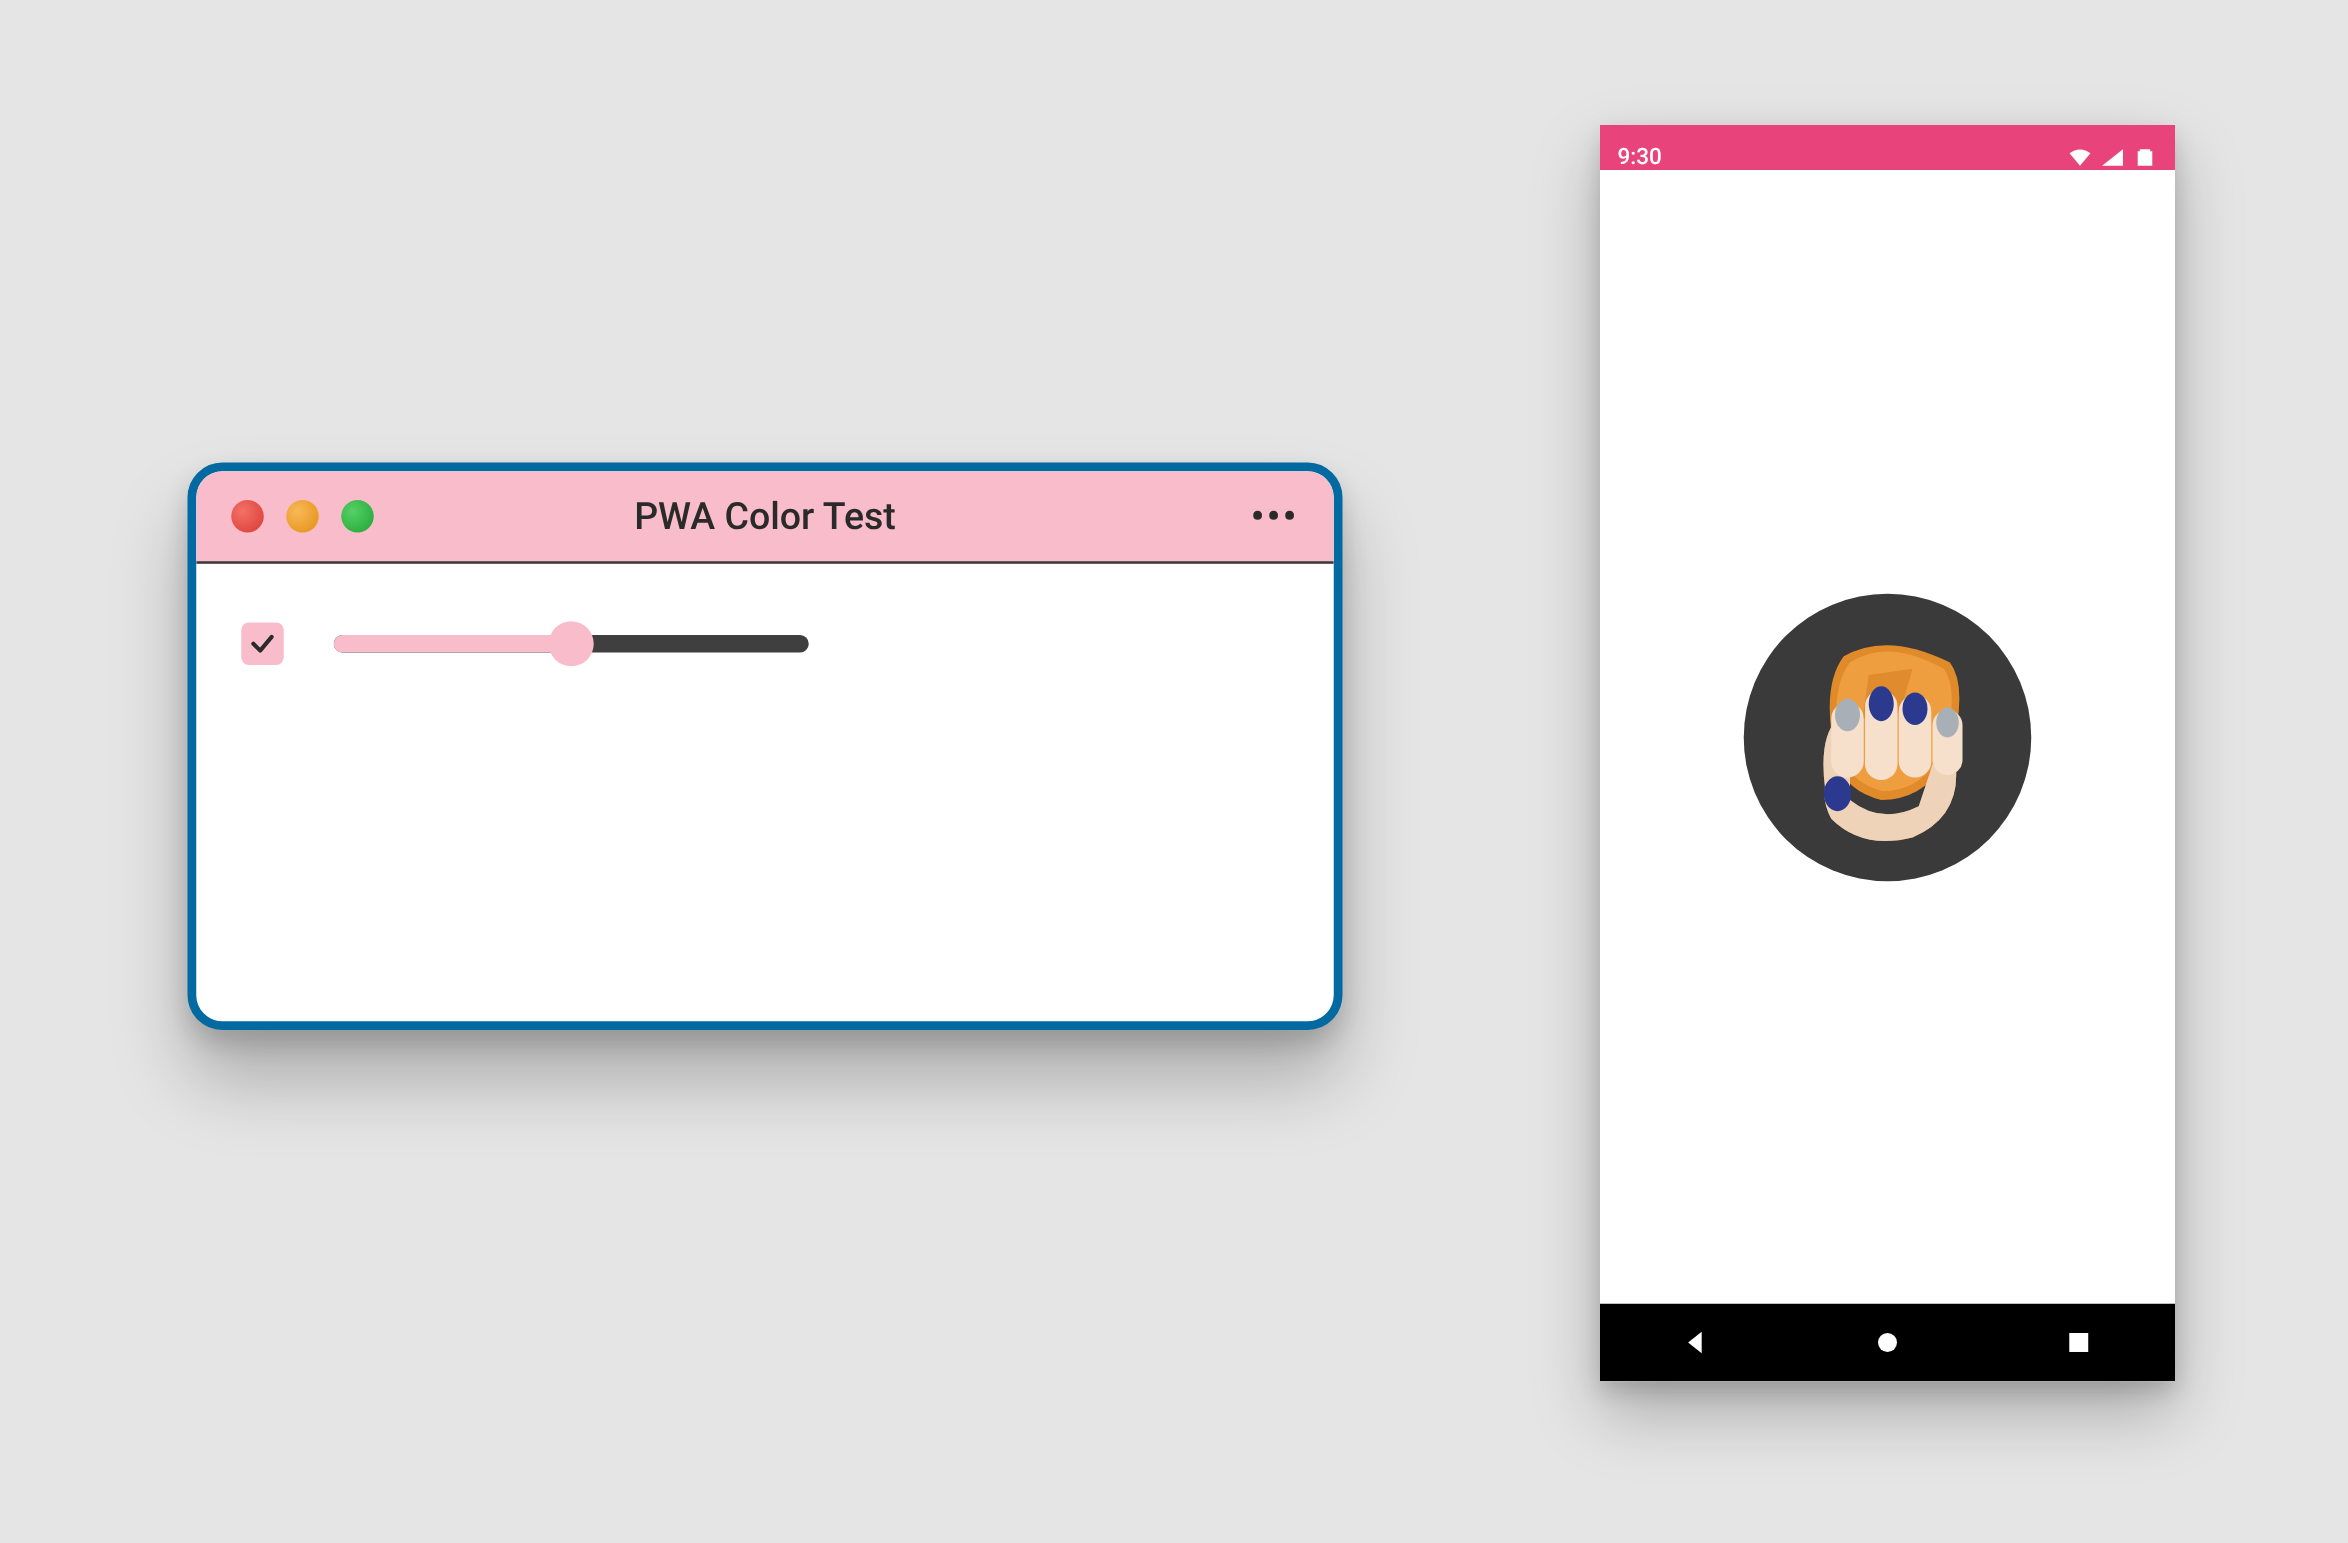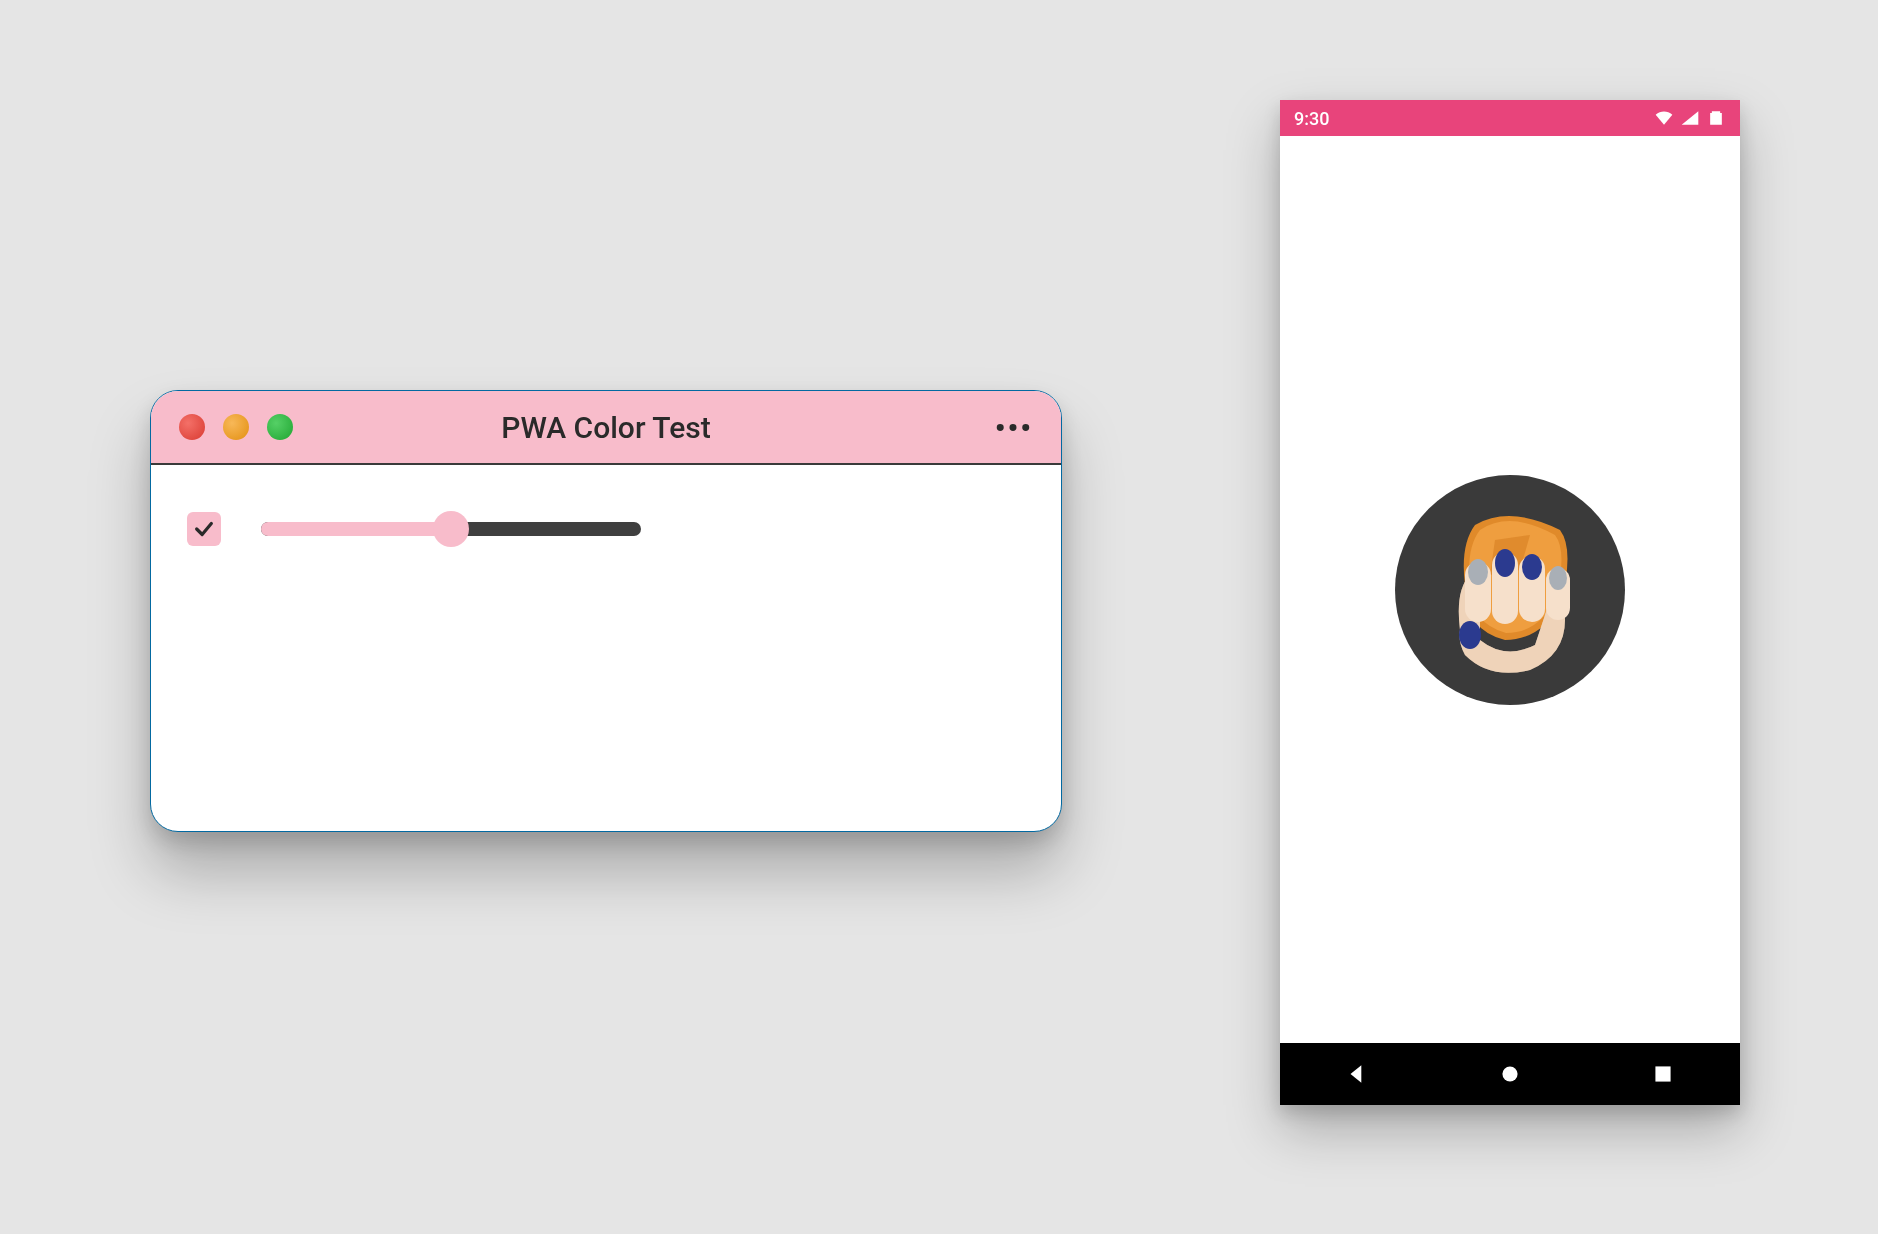--- a/index.html
+++ b/index.html
@@ -14,25 +14,24 @@
   }
 
   
   .desktop-window {
     position: absolute;
     left: 150px;
     top: 370px;
     width: 910px;
     height: 440px;
     background: #ffffff;
-    border: 1px solid #0369a1;
+    border: 7px solid #0369a1;
     border-radius: 28px;
     box-shadow: 0 40px 60px rgba(0,0,0,0.25), 0 10px 20px rgba(0,0,0,0.15);
     overflow: hidden;
-    margin-top: 20px;
   }
   .titlebar {
     height: 72px;
     background: var(--titlebar-bg, #f8bccb);
     display: flex;
     align-items: center;
     padding: 0 28px;
     position: relative;
     border-bottom: 2px solid #3a3a3a;
   }
@@ -126,21 +125,21 @@
     box-shadow: 0 25px 50px rgba(0,0,0,0.25), 0 8px 16px rgba(0,0,0,0.15);
     display: flex;
     flex-direction: column;
     overflow: hidden;
   }
   .statusbar {
     height: 36px;
     background: var(--statusbar-bg, #e8447b);
     color: #ffffff;
     display: flex;
-    align-items: center;
+    align-items: flex-end;
     padding: 0 14px;
     font-size: 18px;
     font-weight: 500;
   }
   .statusbar .time { flex: 0 0 auto; }
   .statusbar .spacer { flex: 1 1 auto; }
   .status-icons { display: flex; gap: 6px; align-items: center; }
   .status-icons svg { width: 20px; height: 20px; fill: #fff; }
 
   .phone-content {

